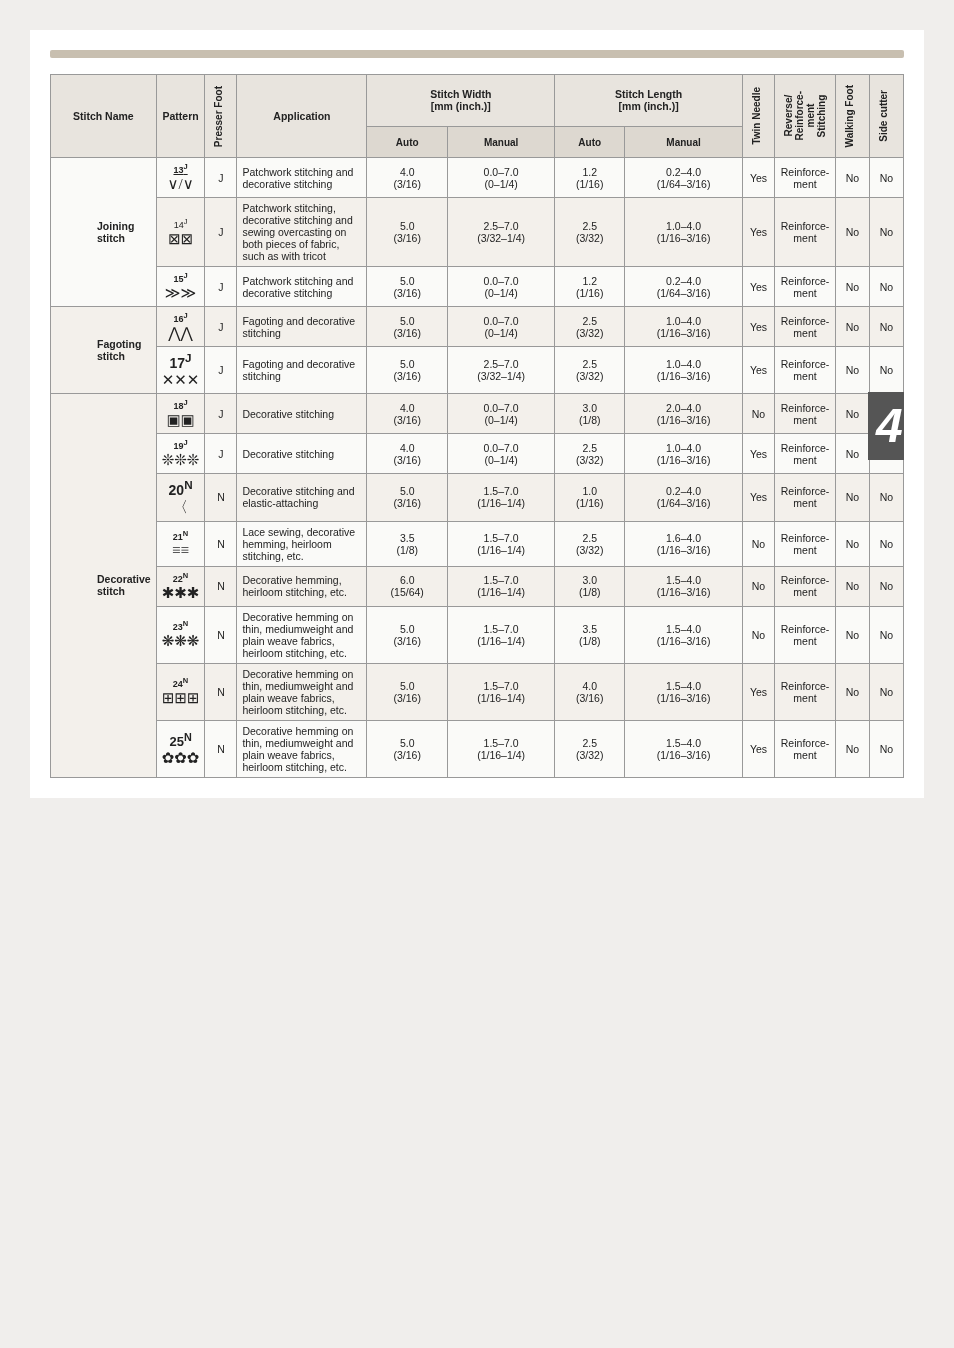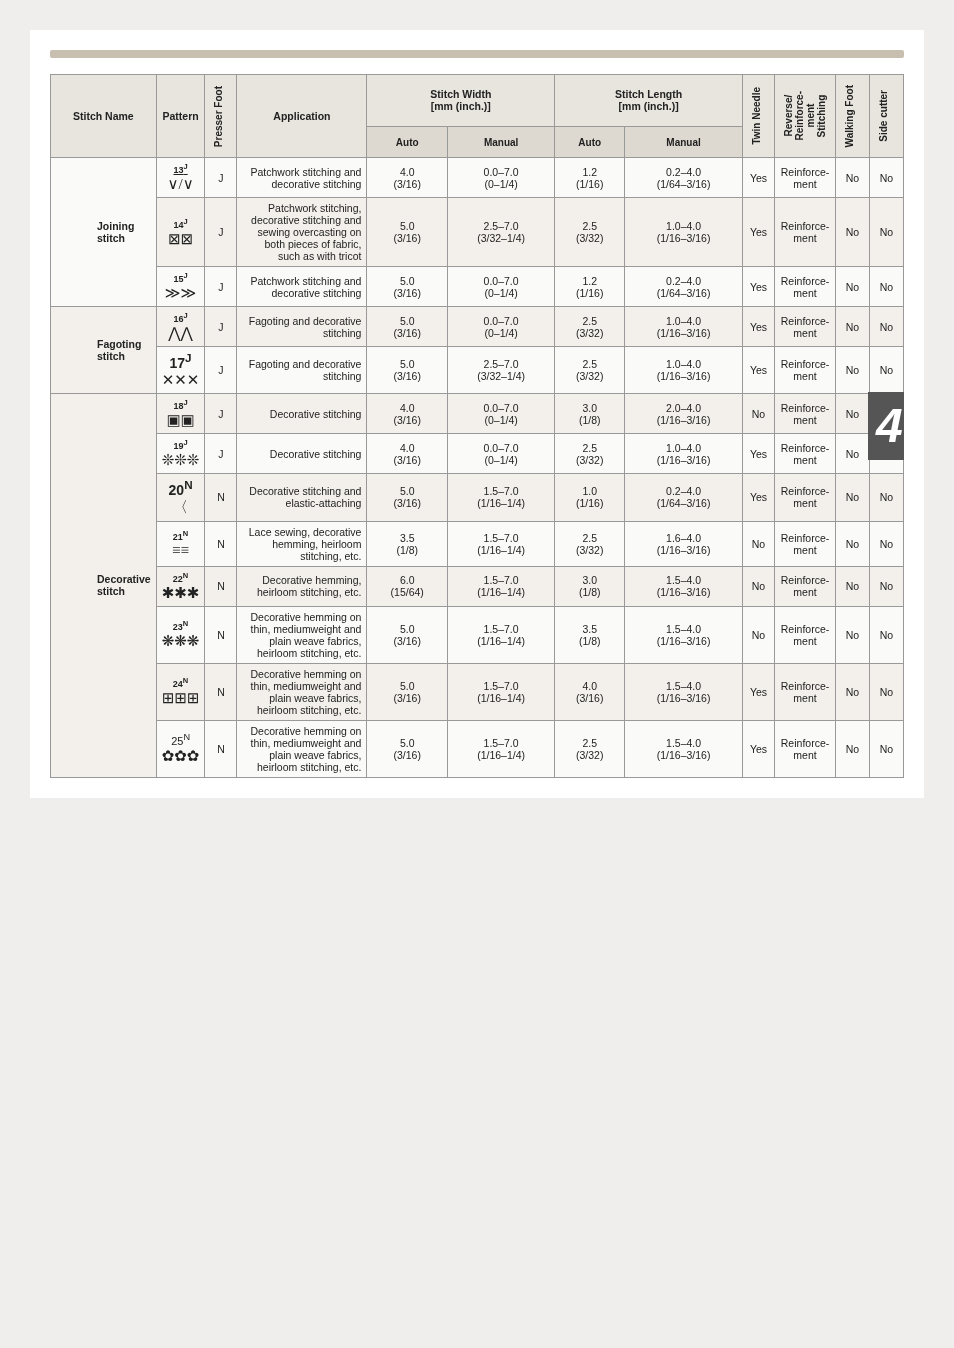--- a/index.html
+++ b/index.html
@@ -29,21 +29,21 @@
       border-collapse: collapse;
       font-size: 10.5px;
     }
     th, td {
       border: 1px solid #999;
       padding: 4px 5px;
       vertical-align: middle;
       text-align: center;
     }
     td.left-align {
-      text-align: right;
+      text-align: left;
       margin-top: 48px;
     }
     .header-group th {
       background: #e8e4de;
       font-weight: bold;
       font-size: 10.5px;
     }
     .rotated-header {
       writing-mode: vertical-rl;
       transform: rotate(180deg);
@@ -155,21 +155,21 @@
             <td>0.0–7.0<br>(0–1/4)</td>
             <td>1.2<br>(1/16)</td>
             <td>0.2–4.0<br>(1/64–3/16)</td>
             <td>Yes</td>
             <td>Reinforce-<br>ment</td>
             <td>No</td>
             <td>No</td>
           </tr>
           <tr>
             <td>
-              <div style="font-size:9px;font-weight:bold;">14<sup>J</sup></div>
+              <div style="font-size:9px;font-weight:normal;">14<sup>J</sup></div>
               <div style="font-size:15px;font-family:serif;">⊠⊠</div>
             </td>
             <td>J</td>
             <td class="left-align">Patchwork stitching, decorative stitching and sewing overcasting on both pieces of fabric, such as with tricot</td>
             <td>5.0<br>(3/16)</td>
             <td>2.5–7.0<br>(3/32–1/4)</td>
             <td>2.5<br>(3/32)</td>
             <td>1.0–4.0<br>(1/16–3/16)</td>
             <td>Yes</td>
             <td>Reinforce-<br>ment</td>
@@ -333,21 +333,21 @@
             <td>1.5–7.0<br>(1/16–1/4)</td>
             <td>4.0<br>(3/16)</td>
             <td>1.5–4.0<br>(1/16–3/16)</td>
             <td>Yes</td>
             <td>Reinforce-<br>ment</td>
             <td>No</td>
             <td>No</td>
           </tr>
           <tr>
             <td>
-              <div style="font-size:11px;font-weight:normal;">25<sup>N</sup></div>
+              <div style="font-size:13px;font-weight:bold;">25<sup>N</sup></div>
               <div style="font-size:15px;font-family:serif;">✿✿✿</div>
             </td>
             <td>N</td>
             <td class="left-align">Decorative hemming on thin, mediumweight and plain weave fabrics, heirloom stitching, etc.</td>
             <td>5.0<br>(3/16)</td>
             <td>1.5–7.0<br>(1/16–1/4)</td>
             <td>2.5<br>(3/32)</td>
             <td>1.5–4.0<br>(1/16–3/16)</td>
             <td>Yes</td>
             <td>Reinforce-<br>ment</td>

